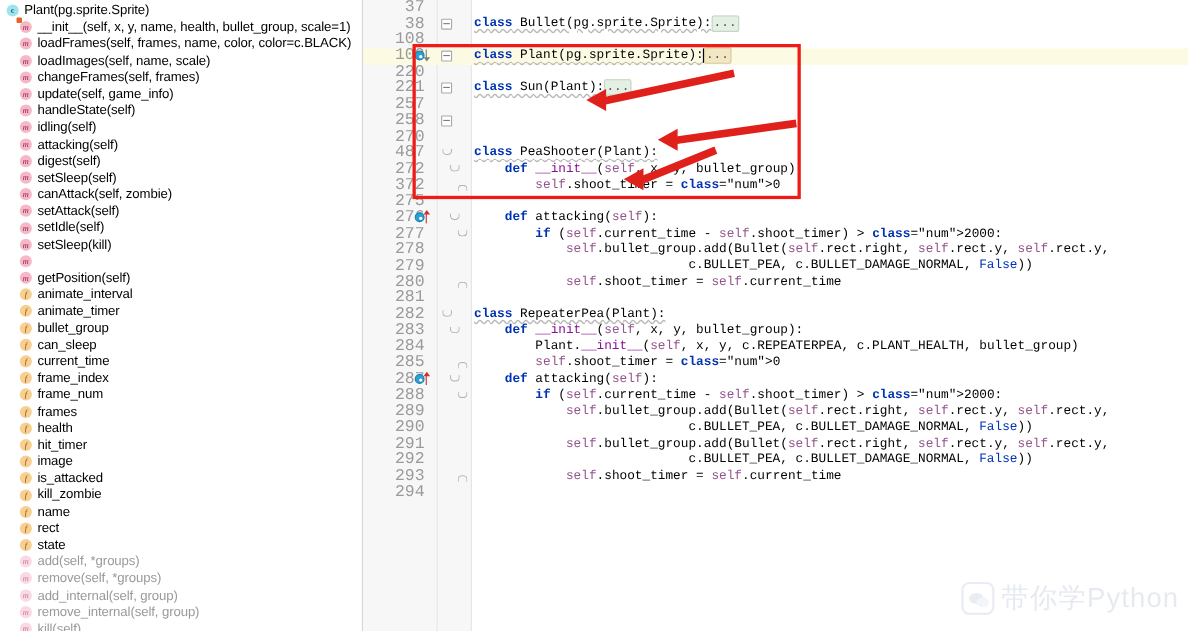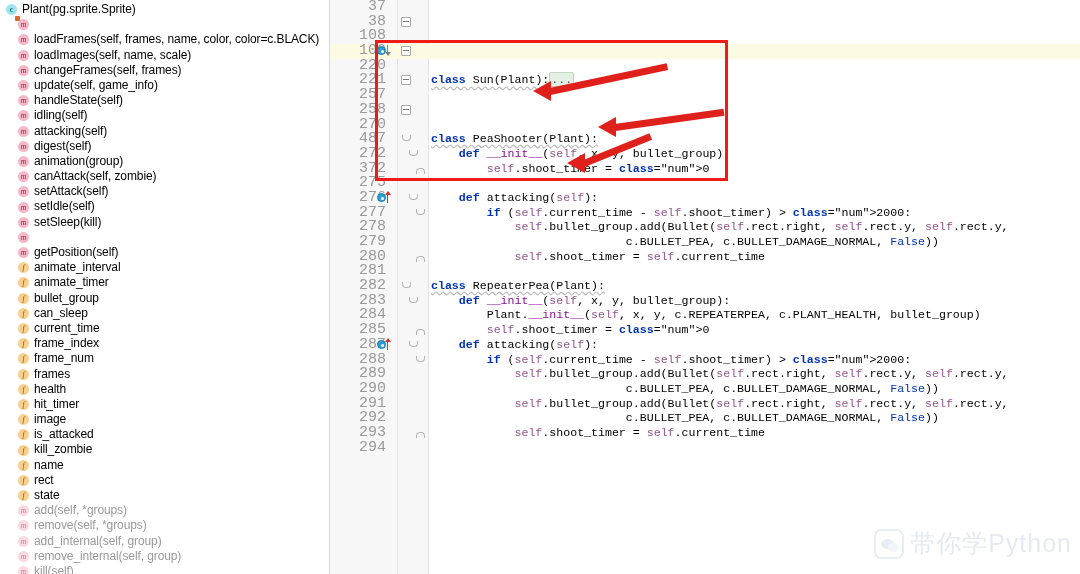--- a/index.html
+++ b/index.html
@@ -233,20 +233,21 @@
 
 <div id="app">
 
   <div id="sidebar">
       <div class="s-row">
         <span class="s-ico ico-c">c</span>
         <span class="s-label">Plant(pg.sprite.Sprite)</span>
       </div>
       <div class="s-row indent1">
         <span class="s-ico ico-m">m<span class="ovr"></span></span>
+        <span class="s-label">__init__(self, x, y, name, health, bullet_group, scale=1)</span>
       </div>
       <div class="s-row indent1">
         <span class="s-ico ico-m">m</span>
         <span class="s-label">loadFrames(self, frames, name, color, color=c.BLACK)</span>
       </div>
       <div class="s-row indent1">
         <span class="s-ico ico-m">m</span>
         <span class="s-label">loadImages(self, name, scale)</span>
       </div>
       <div class="s-row indent1">
@@ -268,21 +269,21 @@
       <div class="s-row indent1">
         <span class="s-ico ico-m">m</span>
         <span class="s-label">attacking(self)</span>
       </div>
       <div class="s-row indent1">
         <span class="s-ico ico-m">m</span>
         <span class="s-label">digest(self)</span>
       </div>
       <div class="s-row indent1">
         <span class="s-ico ico-m">m</span>
-        <span class="s-label">animation(group)</span>
+        <span class="s-label">setSleep(self)</span>
       </div>
       <div class="s-row indent1">
         <span class="s-ico ico-m">m</span>
         <span class="s-label">canAttack(self, zombie)</span>
       </div>
       <div class="s-row indent1">
         <span class="s-ico ico-m">m</span>
         <span class="s-label">setAttack(self)</span>
       </div>
       <div class="s-row indent1">
@@ -386,23 +387,23 @@
       </div>
     </div>
 
   <div id="editor">
     <div id="gutter-bg"></div>
     <div id="fold-bg"></div>
     <div id="code-sep"></div>
 
     <div id="code-area">
         <div class="line"><span class="ln">37</span><span class="ctext"></span></div>
-        <div class="line"><span class="ln">38</span><span class="fold sq" style="left: 71px;"></span></div>
+        <div class="line"><span class="ln">38</span><span class="fold sq" style="left: 71px;"></span><span class="ctext"><span class="wavy"><span class="kw">class</span> <span class="id">Bullet</span>(pg.sprite.Sprite):</span><span class="dots">...</span></span></div>
         <div class="line"><span class="ln">108</span><span class="ctext"></span></div>
-        <div class="line hl"><span class="ln">109</span><span class="gmark"><span class="dot"></span><span class="arr-down"></span></span><span class="fold sq" style="left: 71px;"></span></div>
+        <div class="line hl"><span class="ln">109</span><span class="gmark"><span class="dot"></span><span class="arr-down"></span></span><span class="fold sq" style="left: 71px;"></span><span class="ctext"><span class="wavy"><span class="kw">class</span> <span class="id">Plant</span>(pg.sprite.Sprite):</span><span class="caretln"></span><span class="dotsy">...</span></span></div>
         <div class="line"><span class="ln">220</span><span class="ctext"></span></div>
         <div class="line"><span class="ln">221</span><span class="fold sq" style="left: 71px;"></span><span class="ctext"><span class="wavy"><span class="kw">class</span> <span class="id">Sun</span>(Plant):</span><span class="dots">...</span></span></div>
         <div class="line"><span class="ln">257</span><span class="ctext"></span></div>
         <div class="line"><span class="ln">258</span><span class="fold sq" style="left: 71px;"></span></div>
         <div class="line"><span class="ln">270</span><span class="ctext"></span></div>
         <div class="line"><span class="ln">487</span><span class="fold tri" style="left: 71px;"></span><span class="ctext"><span class="wavy"><span class="kw">class</span> <span class="id">PeaShooter</span>(Plant):</span></span></div>
         <div class="line"><span class="ln">272</span><span class="fold tri" style="left: 78px;"></span><span class="ctext">    <span class="kw">def</span> <span class="fld">__init__</span>(<span class="self">self</span>, x, y, bullet_group):</span></div>
         <div class="line"><span class="ln">372</span><span class="fold tri tri-up" style="left: 85px;"></span><span class="ctext">        <span class="self">self</span>.shoot_timer = <span <span="" class="kw">class</span>="num"&gt;0</span></div>
         <div class="line"><span class="ln">275</span><span class="ctext"></span></div>
         <div class="line"><span class="ln">276</span><span class="gmark"><span class="dot"></span><span class="arr-up"></span></span><span class="fold tri" style="left: 78px;"></span><span class="ctext">    <span class="kw">def</span> <span class="id">attacking</span>(<span class="self">self</span>):</span></div>

